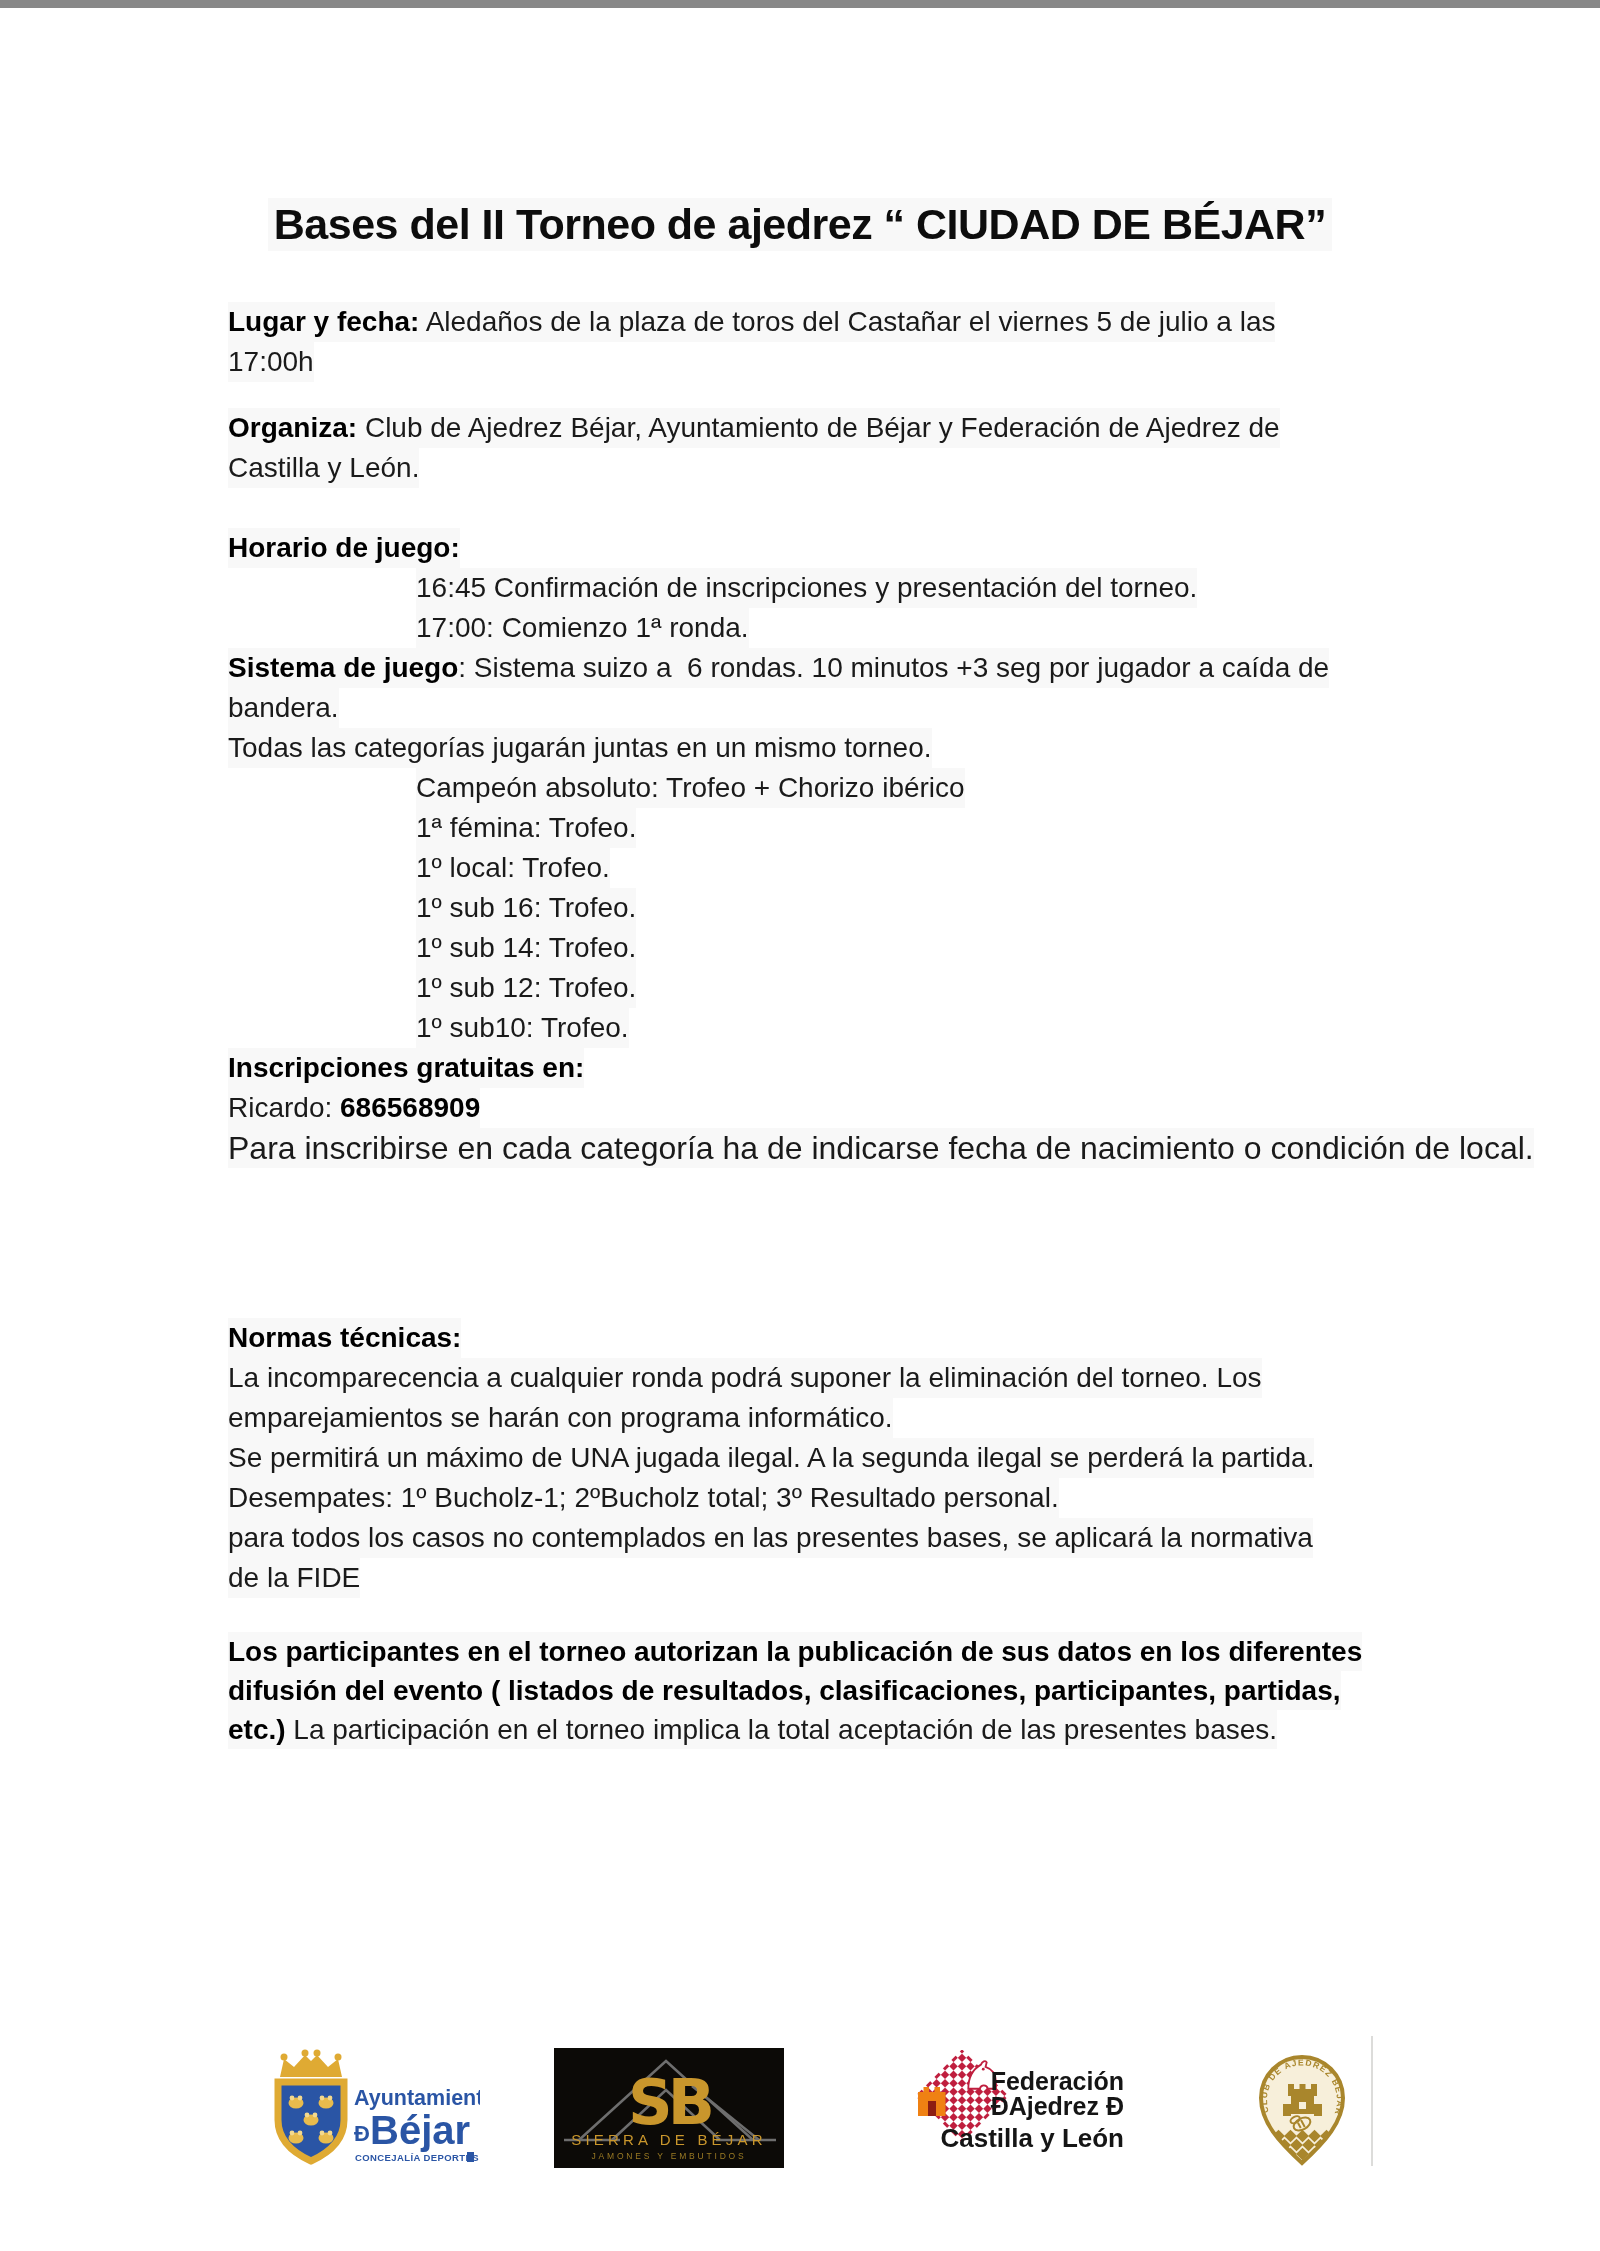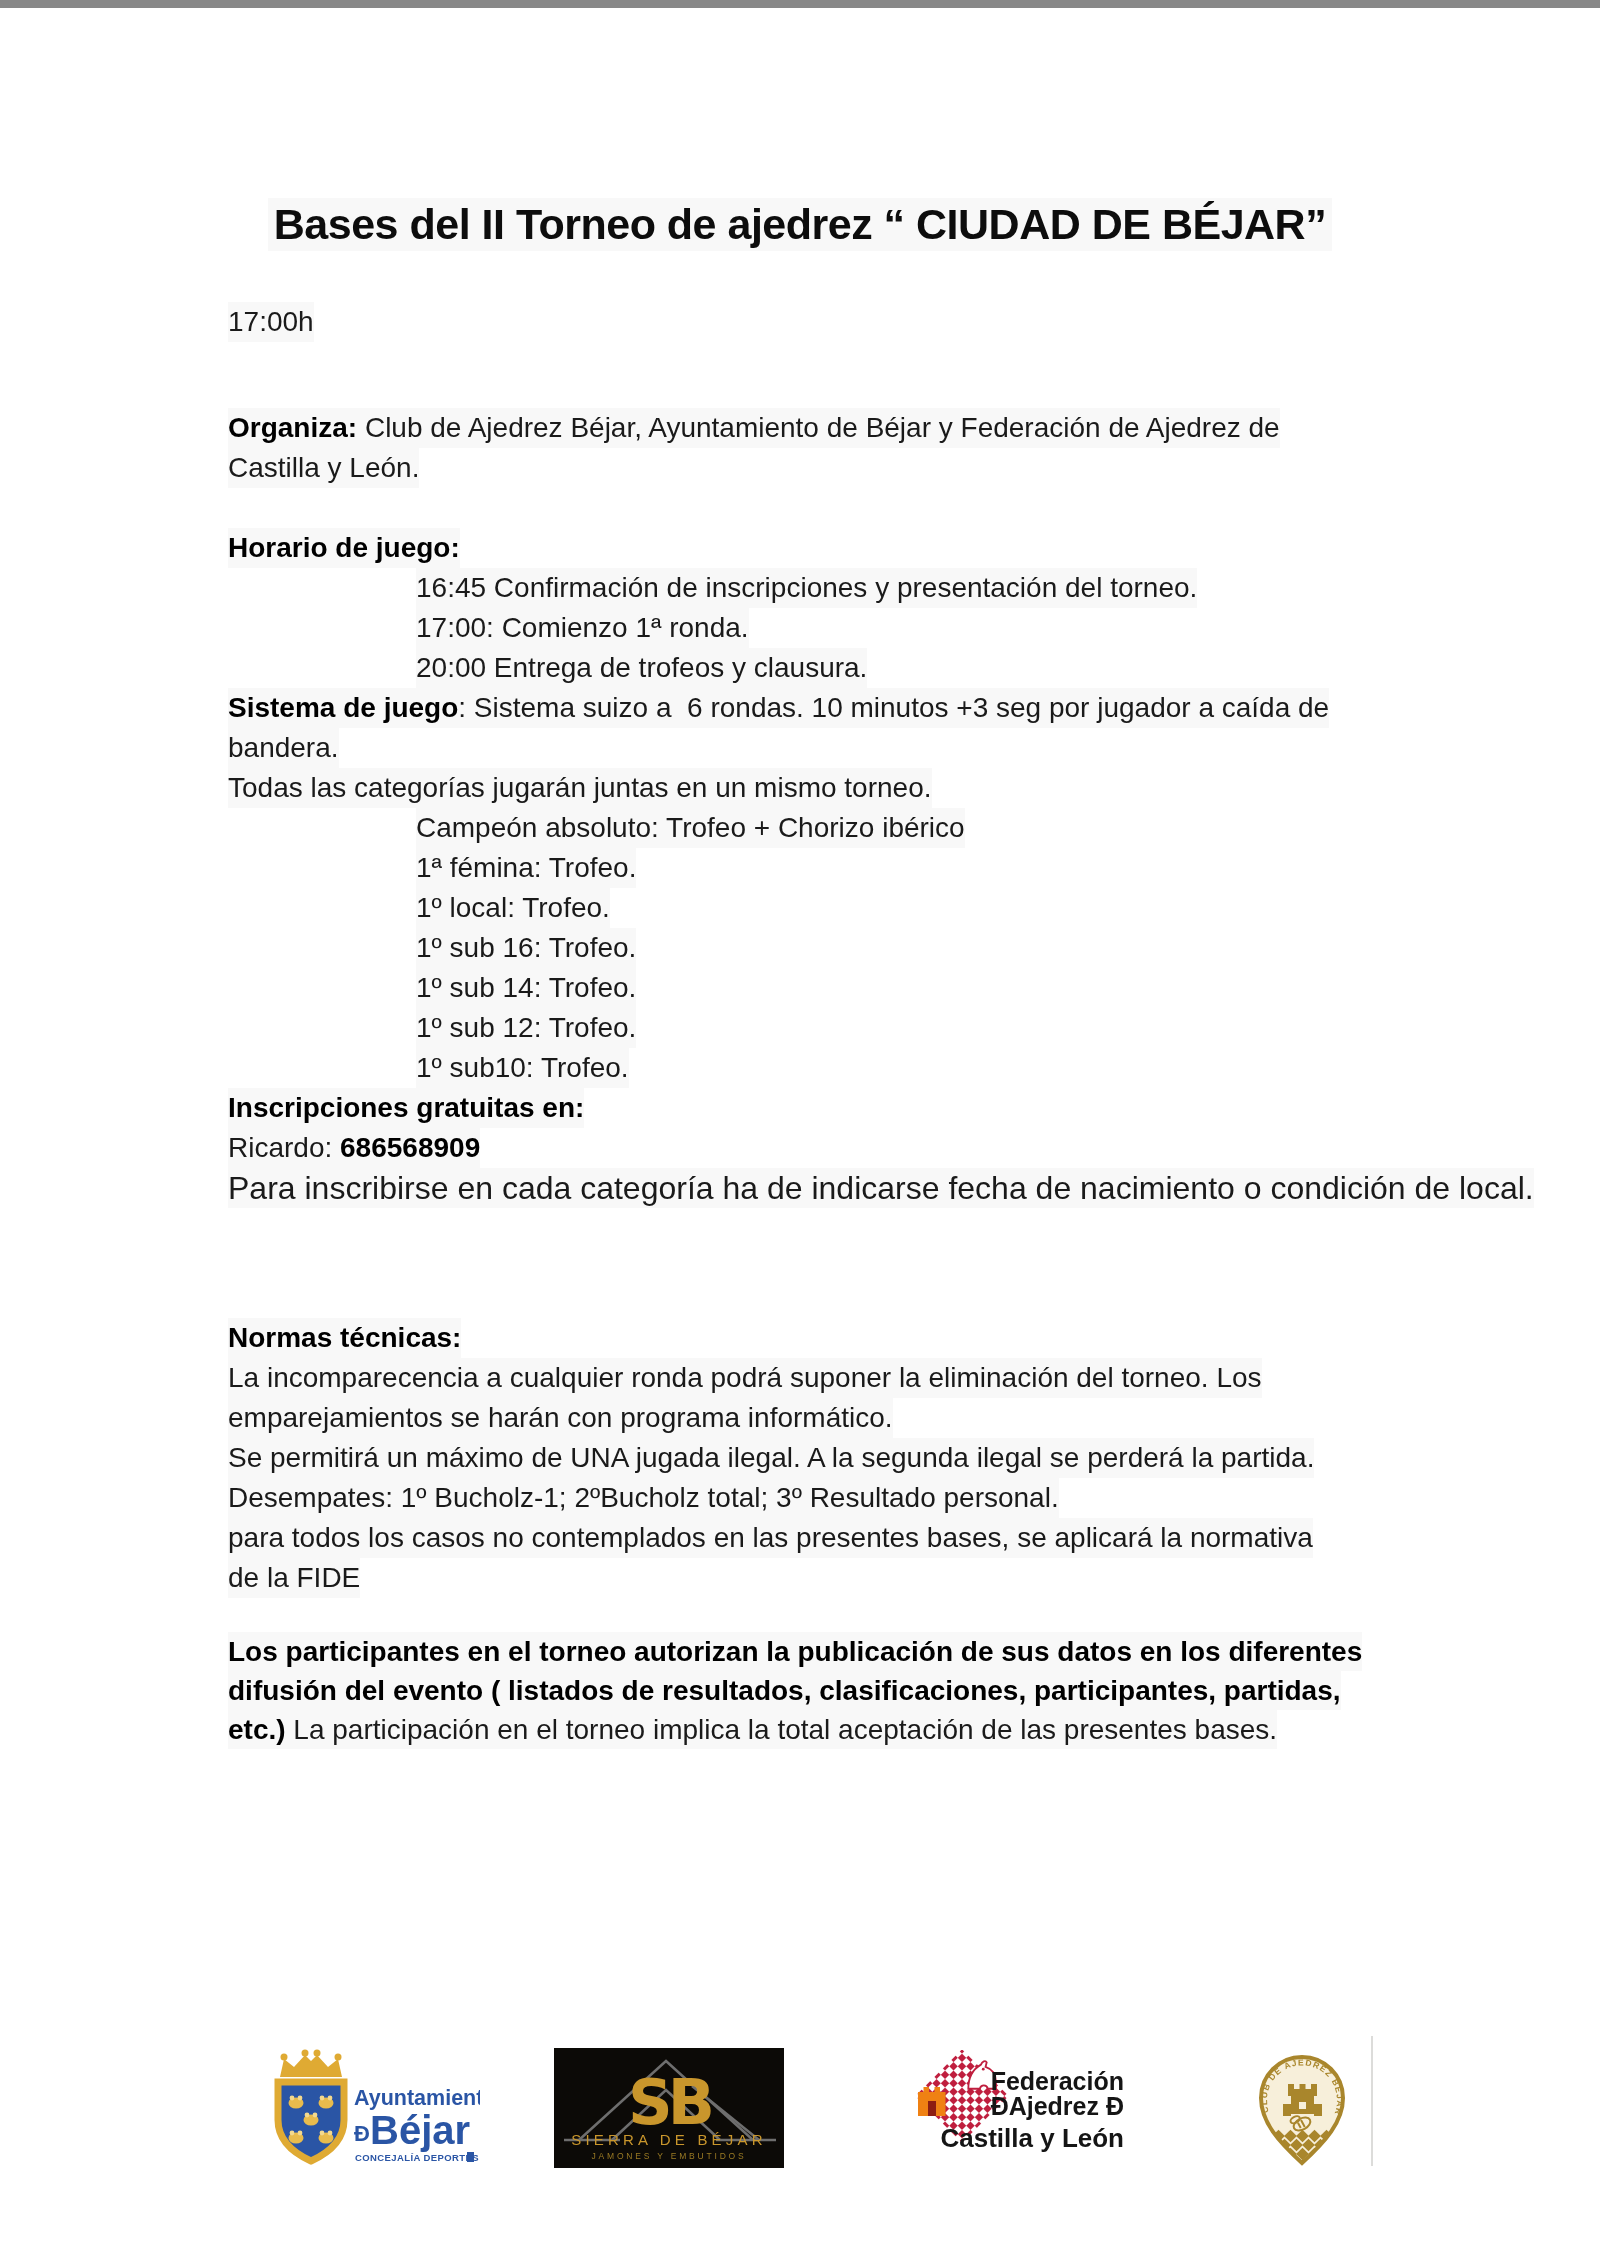--- a/index.html
+++ b/index.html
@@ -33,33 +33,33 @@
 </head>
 <body>
 
 <div class="page">
 
   <div class="title">
     <span>Bases del II Torneo de ajedrez “ CIUDAD DE BÉJAR”</span>
   </div>
 
   <div class="blk" style="top:294px">
+    <div class="ln"><span class="bd">Lugar y fecha:</span><span> Aledaños de la plaza de toros del Castañar el viernes 5 de julio a las</span></div>
     <div class="ln">17:00h</div>
   </div>
 
   <div class="blk" style="top:400px">
     <div class="ln"><span class="bd">Organiza:</span><span> Club de Ajedrez Béjar, Ayuntamiento de Béjar y Federación de Ajedrez de</span></div>
     <div class="ln">Castilla y León.</div>
   </div>
 
   <div class="blk" style="top:520px">
     <div class="ln bd">Horario de juego:</div>
     <div class="ln ind">16:45 Confirmación de inscripciones y presentación del torneo.</div>
     <div class="ln ind">17:00: Comienzo 1ª ronda.</div>
-    <div class="ln ind">20:00 Entrega de trofeos y clausura.</div>
     <div class="ln"><span class="bd">Sistema de juego</span><span>: Sistema suizo a  6 rondas. 10 minutos +3 seg por jugador a caída de</span></div>
     <div class="ln">bandera.</div>
     <div class="ln">Todas las categorías jugarán juntas en un mismo torneo.</div>
     <div class="ln ind">Campeón absoluto: Trofeo + Chorizo ibérico</div>
     <div class="ln ind">1ª fémina: Trofeo.</div>
     <div class="ln ind">1º local: Trofeo.</div>
     <div class="ln ind">1º sub 16: Trofeo.</div>
     <div class="ln ind">1º sub 14: Trofeo.</div>
     <div class="ln ind">1º sub 12: Trofeo.</div>
     <div class="ln ind">1º sub10: Trofeo.</div>

